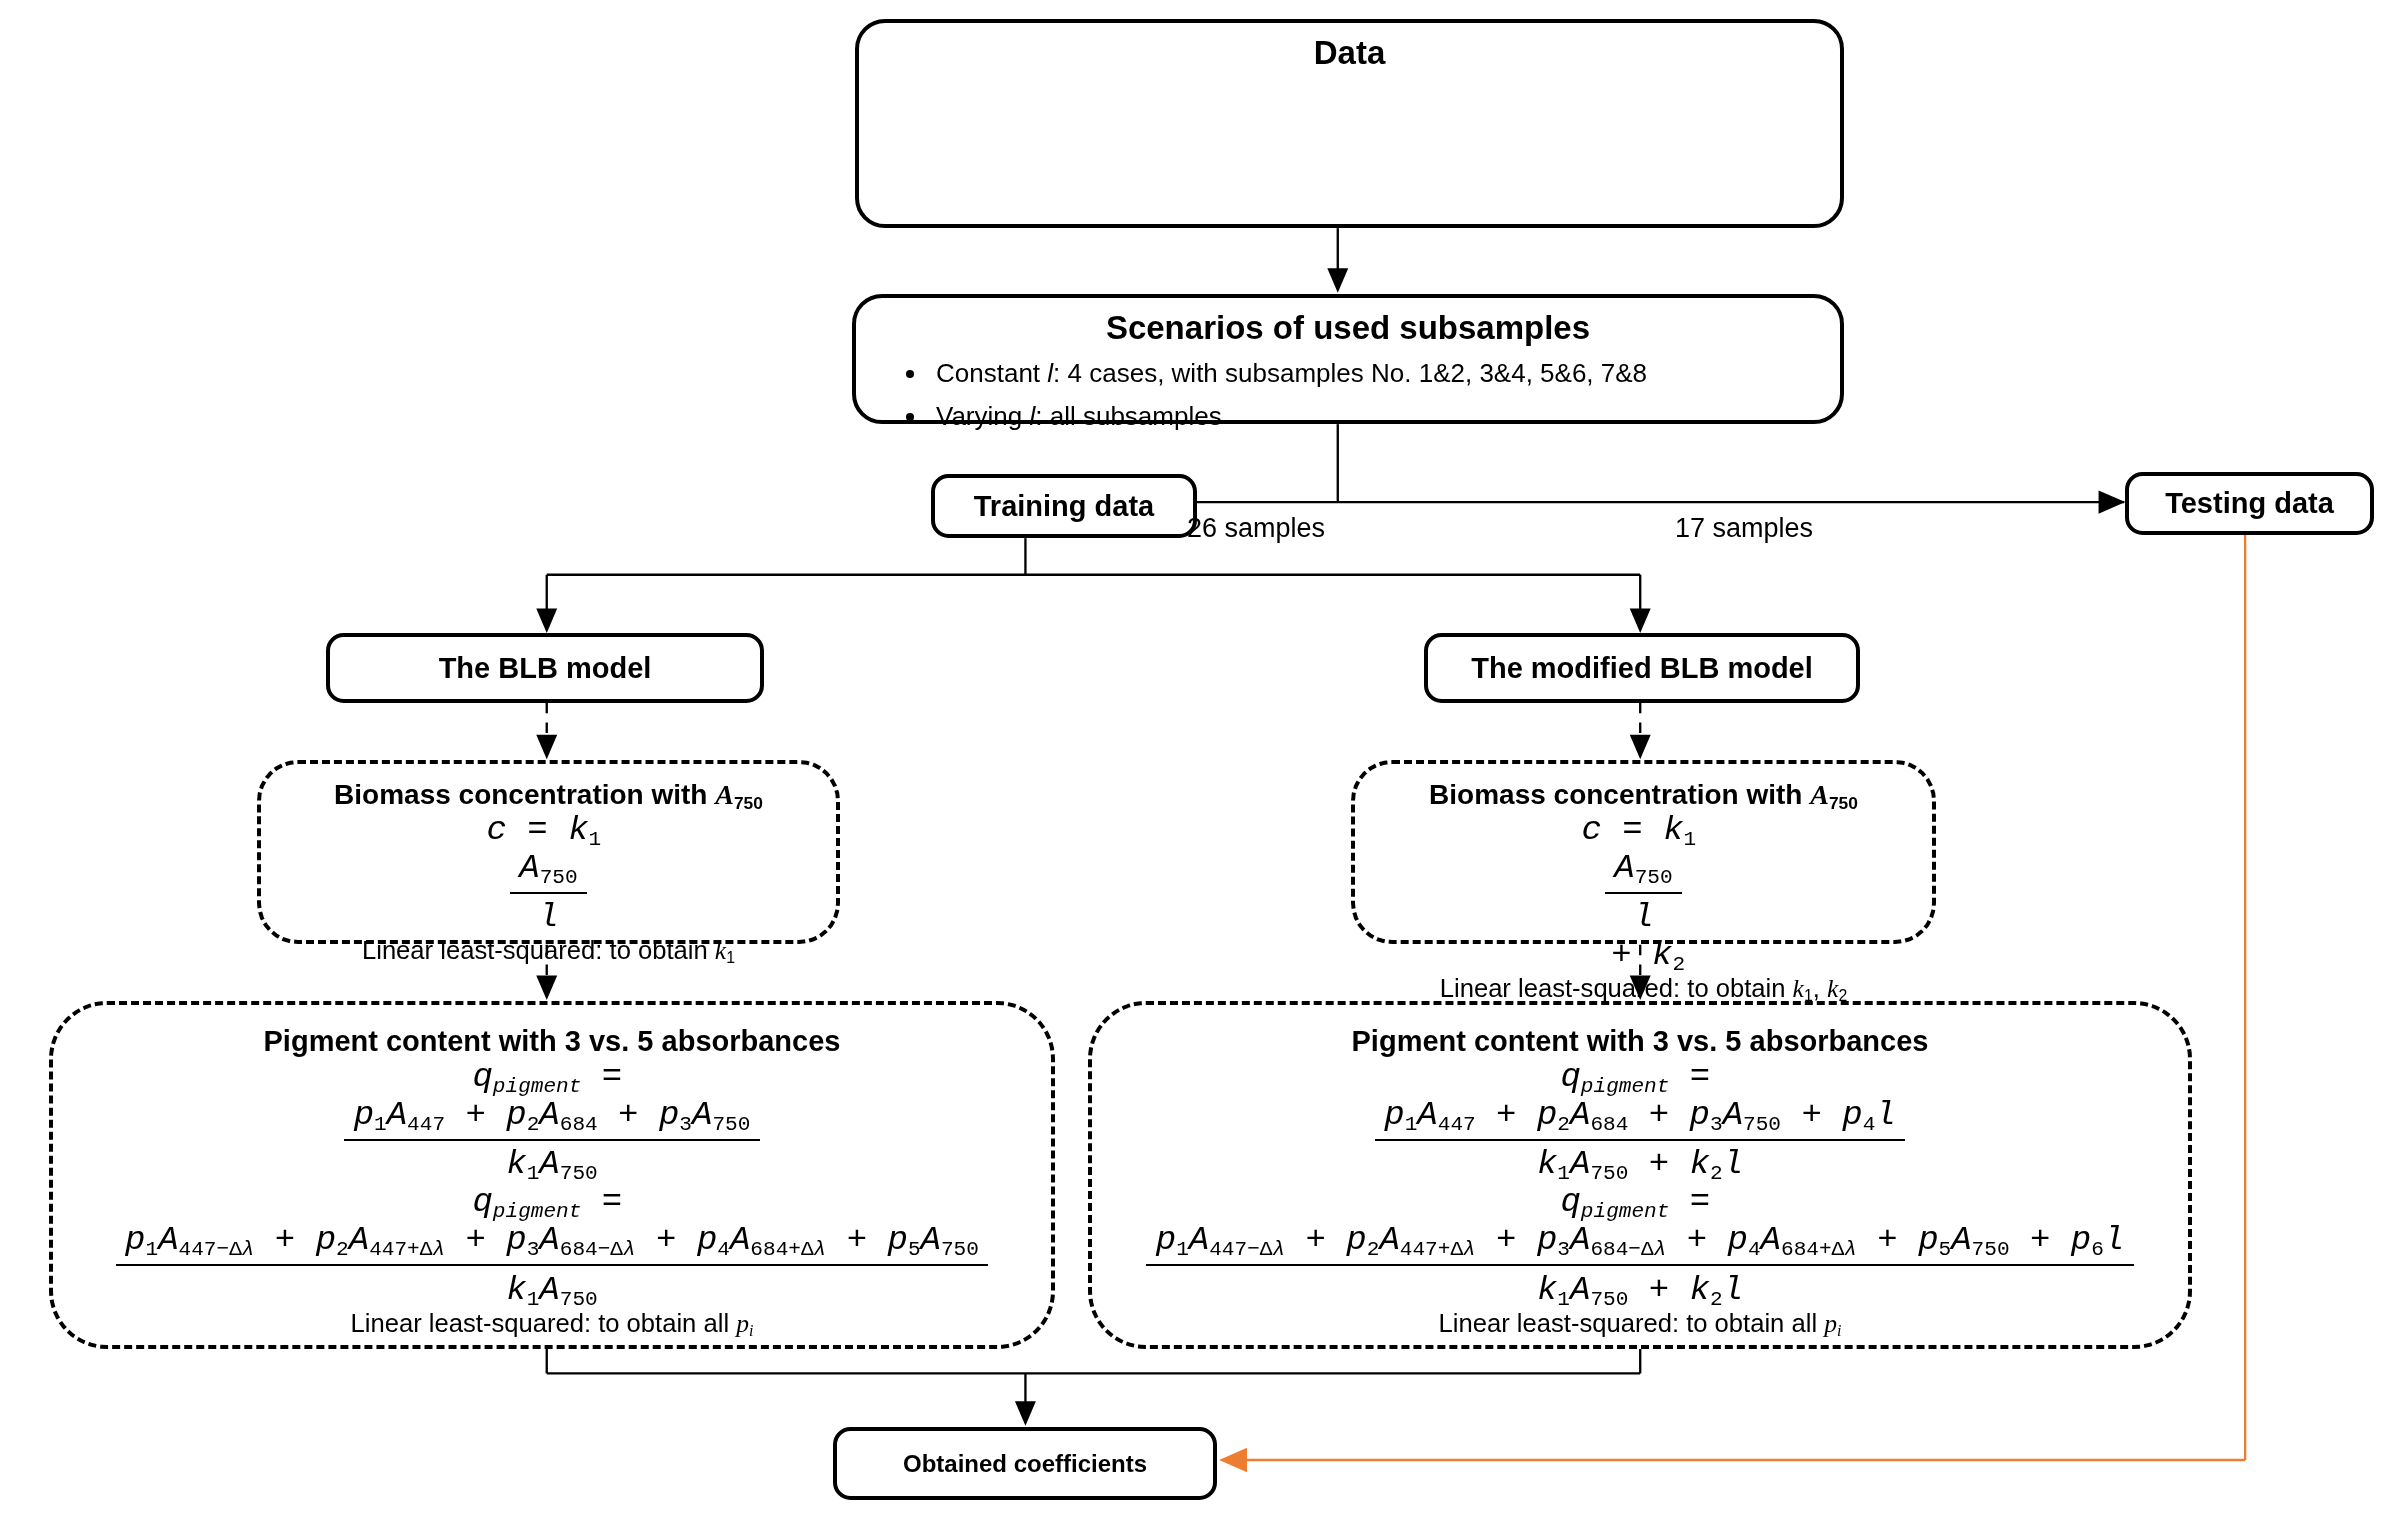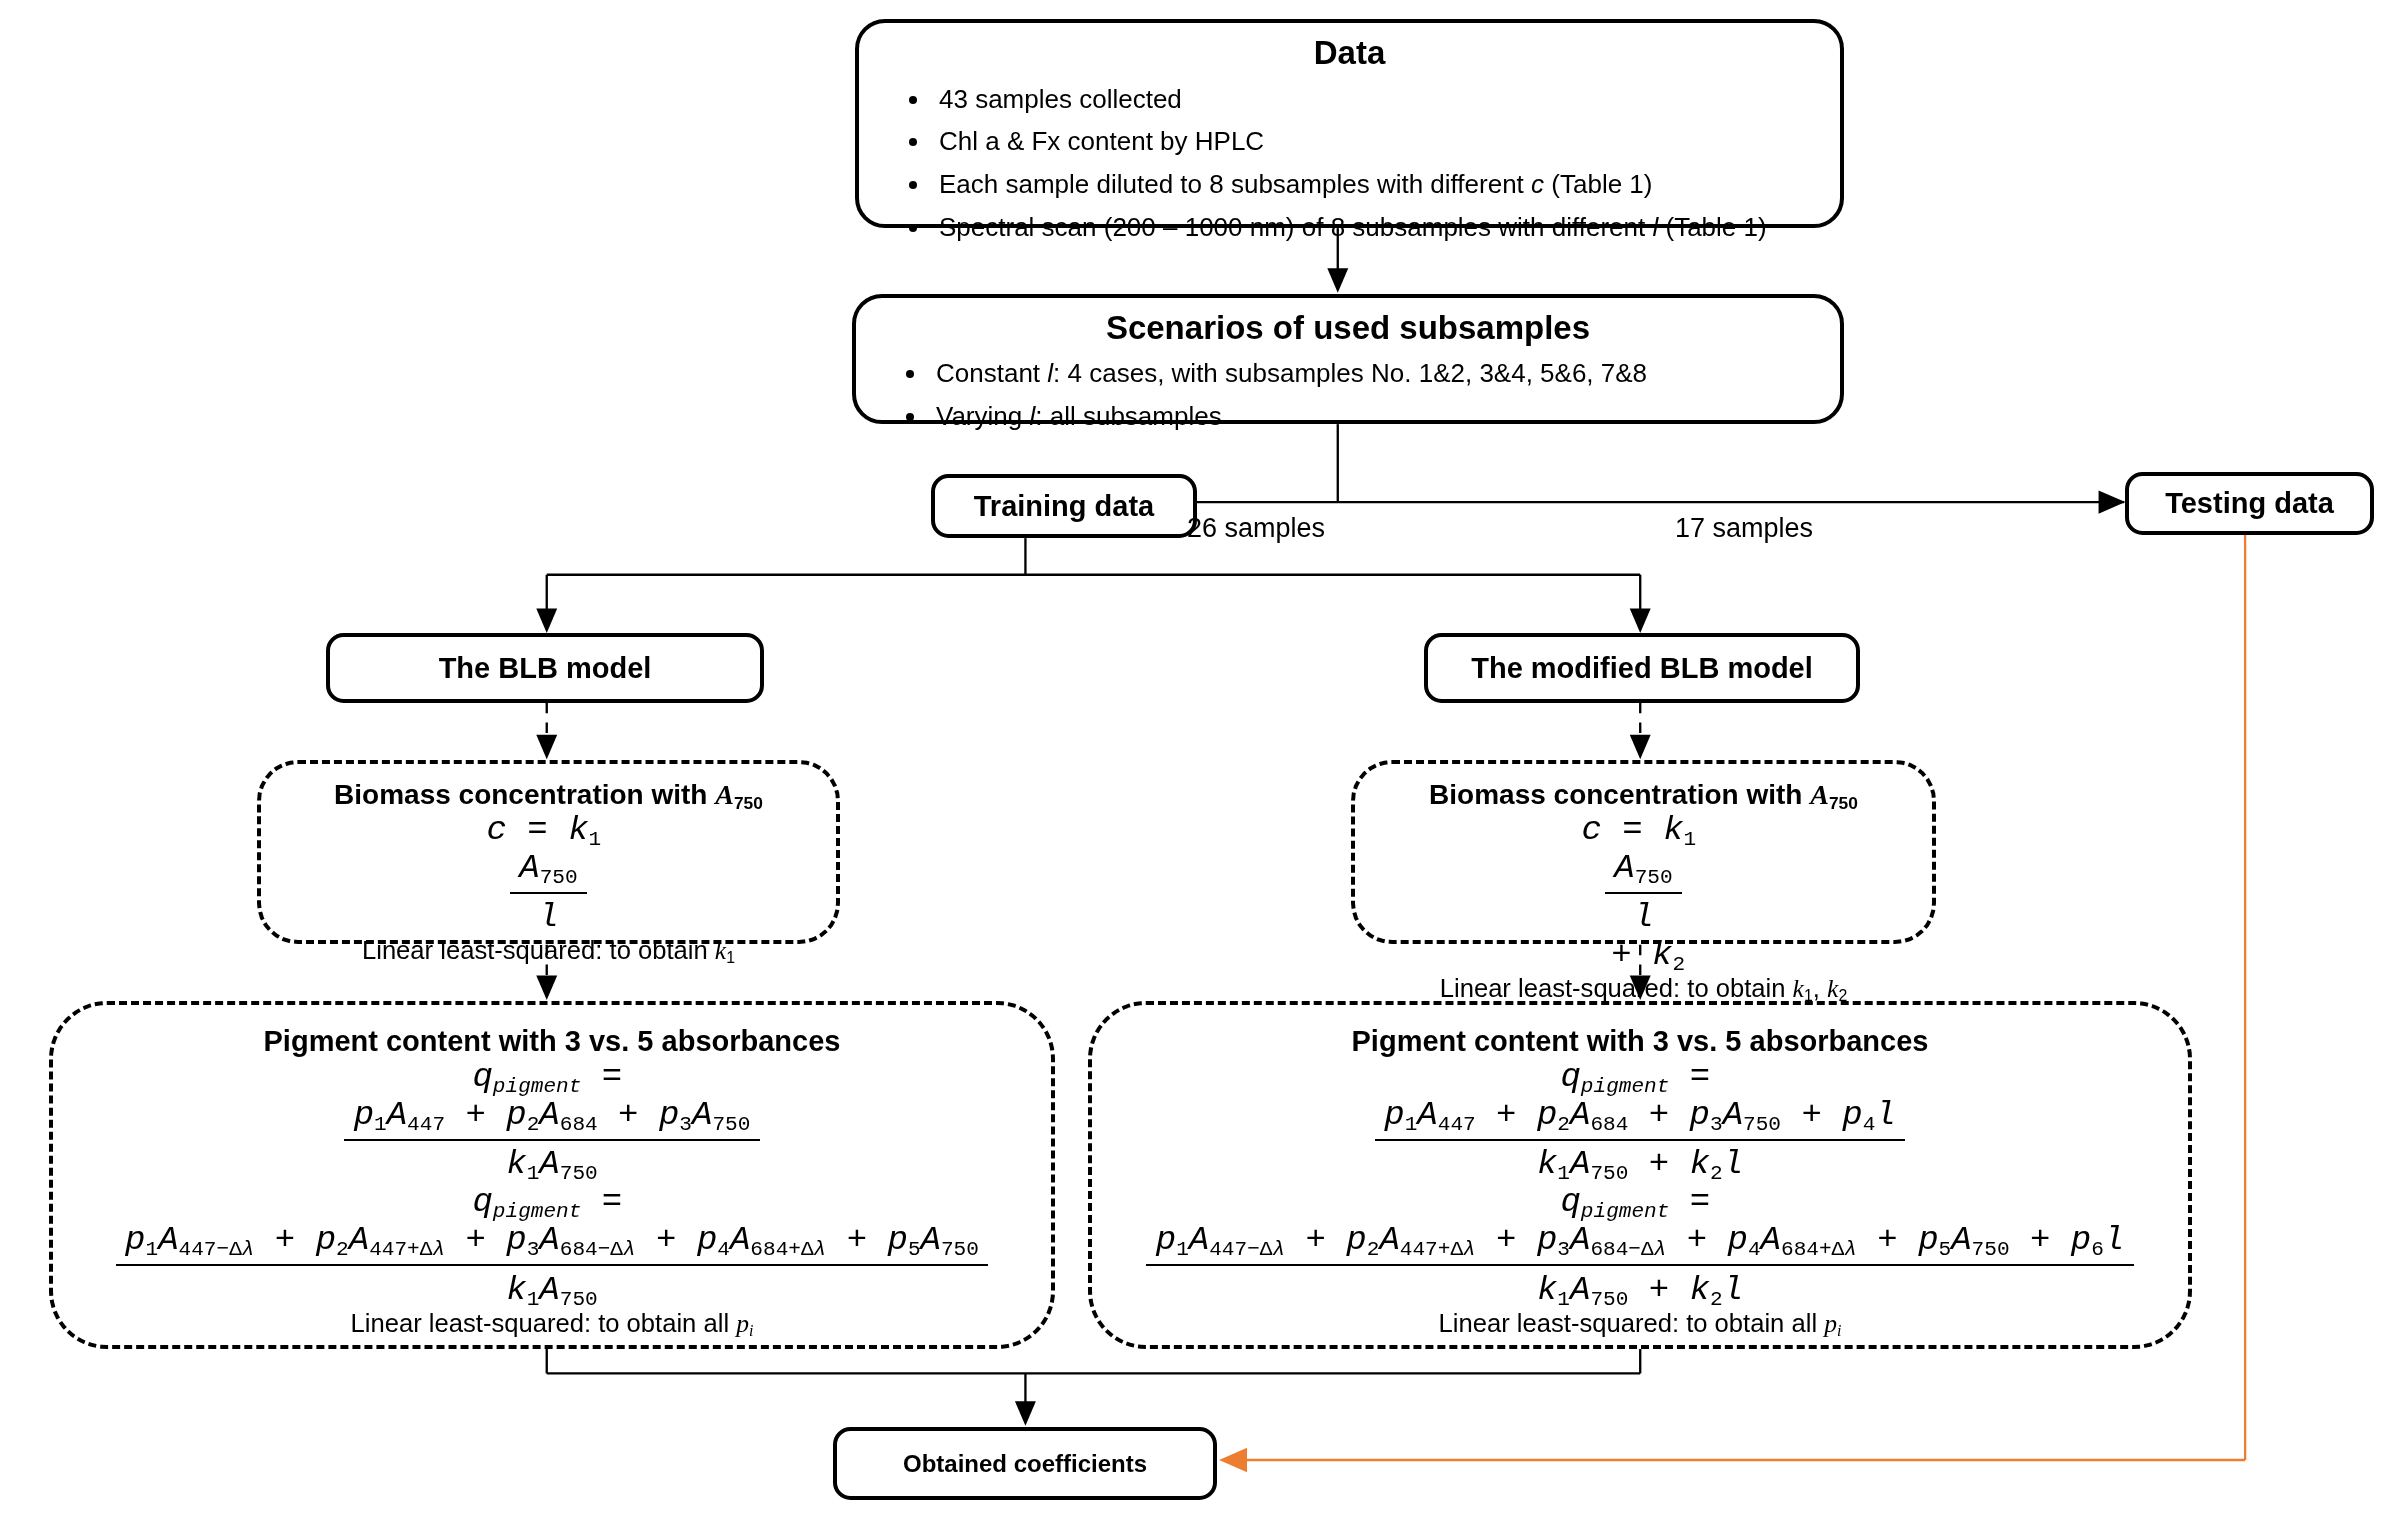--- a/index.html
+++ b/index.html
@@ -67,26 +67,20 @@
     <line x1="1763" y1="2361" x2="1763" y2="2413" stroke="#000" stroke-width="4"></line>
     <polygon points="1745,2409 1781,2409 1763,2451" fill="#000"></polygon>
 
     <line x1="3860" y1="918" x2="3860" y2="2510" stroke="#ED7D31" stroke-width="4"></line>
     <line x1="2140" y1="2510" x2="3860" y2="2510" stroke="#ED7D31" stroke-width="4"></line>
     <polygon points="2096,2510 2144,2489 2144,2531" fill="#ED7D31"></polygon>
   </svg>
 
   <div class="node rounded" style="left:855px;top:18.6px;width:989px;height:209px;padding-top:11.6px;">
     <div class="node-title">Data</div>
-    <ul class="bullets">
-      <li>43 samples collected</li>
-      <li>Chl a &amp; Fx content by HPLC</li>
-      <li>Each sample diluted to 8 subsamples with different <i>c</i> (Table 1)</li>
-      <li>Spectral scan (200 – 1000 nm) of 8 subsamples with different <i>l</i> (Table 1)</li>
-    </ul>
   </div>
 
   <div class="node rounded" style="left:852px;top:294px;width:992px;height:130px;padding-top:10.5px;">
     <div class="node-title">Scenarios of used subsamples</div>
     <ul class="bullets">
       <li>Constant <i>l</i>: 4 cases, with subsamples No. 1&amp;2, 3&amp;4, 5&amp;6, 7&amp;8</li>
       <li>Varying <i>l</i>: all subsamples</li>
     </ul>
   </div>
 

